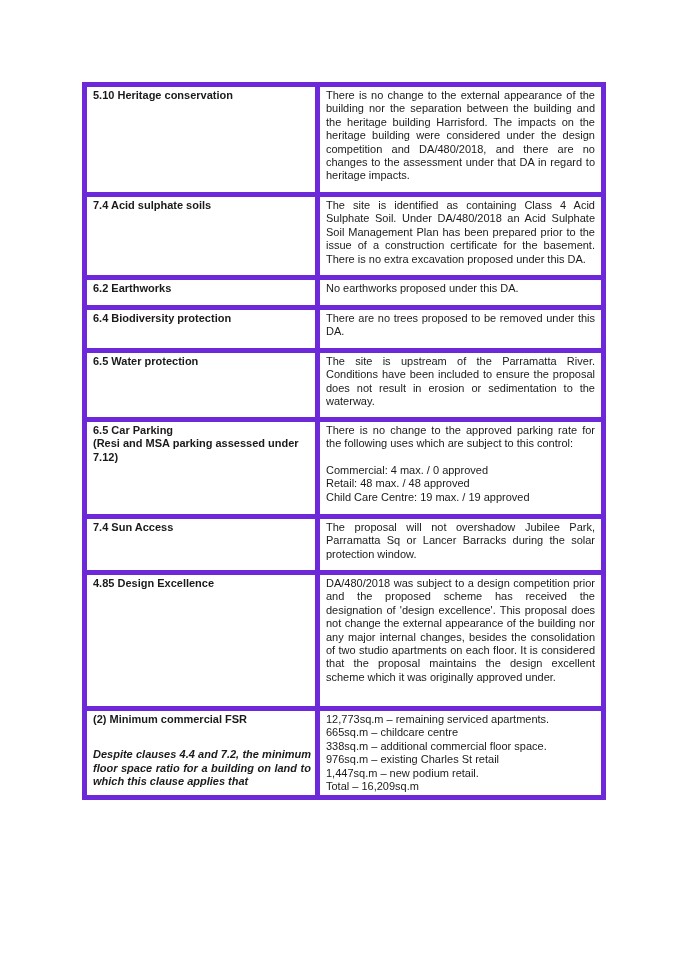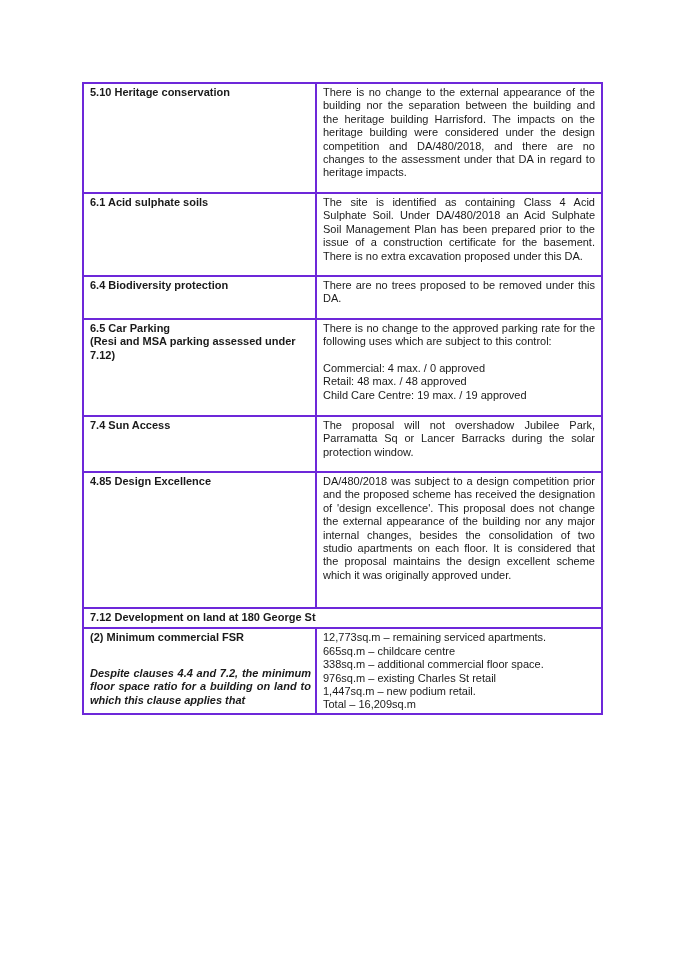--- a/index.html
+++ b/index.html
@@ -1,21 +1,21 @@
 <!DOCTYPE html>
 <html><head>
 <meta charset="utf-8">
 <style>
   html, body { margin: 0; padding: 0; background: #ffffff; }
   body { width: 682px; height: 965px; position: relative; overflow: hidden;
          font-family: "Liberation Sans", sans-serif; color: #1a1a1a; }
   .page { position: absolute; left: 0; top: 0; width: 682px; height: 965px; background: #fff; }
   table.assess { position: absolute; left: 82px; top: 82px; width: 519px;
                  border-collapse: collapse; table-layout: fixed; font-size: 11px; line-height: 13.4px; }
-  table.assess td { border: 2px solid #6d28d9; vertical-align: top; padding: 2px 6px 6px 6px; }
+  table.assess td { border: 5px solid #6d28d9; vertical-align: top; padding: 2px 6px 6px 6px; }
   td.lbl { font-weight: bold; width: 221px; }
   td.desc { text-align: justify; }
   td.desc p { margin: 0; }
   .sub { }
   .gap { height: 13px; }
   tr.heading td { font-weight: bold; padding: 2px 6px 3px 6px; }
   td.desc2 { padding-left: 5px; }
   .ital { font-style: italic; text-align: justify; margin-top: 22px; }
 </style>
 </head>
@@ -26,26 +26,34 @@
     <colgroup>
         <col style="width:233px">
         <col style="width:286px">
       </colgroup>
     <tbody>
       <tr style="height:110px">
         <td class="lbl">5.10 Heritage conservation</td>
         <td class="desc">There is no change to the external appearance of the building nor the separation between the building and the heritage building Harrisford. The impacts on the heritage building were considered under the design competition and DA/480/2018, and there are no changes to the assessment under that DA in regard to heritage impacts.</td>
       </tr>
       <tr style="height:83px">
-        <td class="lbl">6.1 Acid sulphate soils</td>
+        <td class="lbl">7.4 Acid sulphate soils</td>
         <td class="desc">The site is identified as containing Class 4 Acid Sulphate Soil. Under DA/480/2018 an Acid Sulphate Soil Management Plan has been prepared prior to the issue of a construction certificate for the basement. There is no extra excavation proposed under this DA.</td>
+      </tr>
+      <tr style="height:30px">
+        <td class="lbl">6.2 Earthworks</td>
+        <td class="desc">No earthworks proposed under this DA.</td>
       </tr>
       <tr style="height:43px">
         <td class="lbl">6.4 Biodiversity protection</td>
         <td class="desc">There are no trees proposed to be removed under this DA.</td>
+      </tr>
+      <tr style="height:69px">
+        <td class="lbl">6.5 Water protection</td>
+        <td class="desc">The site is upstream of the Parramatta River. Conditions have been included to ensure the proposal does not result in erosion or sedimentation to the waterway.</td>
       </tr>
       <tr style="height:97px">
         <td class="lbl">
           <div>6.5 Car Parking</div>
           <div class="sub">(Resi and MSA parking assessed under 7.12)</div>
         </td>
         <td class="desc">
           <p>There is no change to the approved parking rate for the following uses which are subject to this control:</p>
           <div class="gap"></div>
           <div>Commercial: 4 max. / 0 approved</div>
@@ -54,23 +62,20 @@
         </td>
       </tr>
       <tr style="height:56px">
         <td class="lbl">7.4 Sun Access</td>
         <td class="desc">The proposal will not overshadow Jubilee Park, Parramatta Sq or Lancer Barracks during the solar protection window.</td>
       </tr>
       <tr style="height:136px">
         <td class="lbl">4.85 Design Excellence</td>
         <td class="desc">DA/480/2018 was subject to a design competition prior and the proposed scheme has received the designation of 'design excellence'. This proposal does not change the external appearance of the building nor any major internal changes, besides the consolidation of two studio apartments on each floor. It is considered that the proposal maintains the design excellent scheme which it was originally approved under.</td>
       </tr>
-      <tr class="heading" style="height:19px">
-        <td colspan="2">7.12 Development on land at 180 George St</td>
-      </tr>
       <tr style="height:82px">
         <td class="lbl" style="padding-right:4px">
           <div>(2) Minimum commercial FSR</div>
           <div class="ital">Despite clauses 4.4 and 7.2, the minimum floor space ratio for a building on land to which this clause applies that</div>
         </td>
         <td class="desc2" style="padding-top:2px;padding-bottom:1px">
           <div>12,773sq.m – remaining serviced apartments.</div>
           <div>665sq.m – childcare centre</div>
           <div>338sq.m – additional commercial floor space.</div>
           <div>976sq.m – existing Charles St retail</div>

